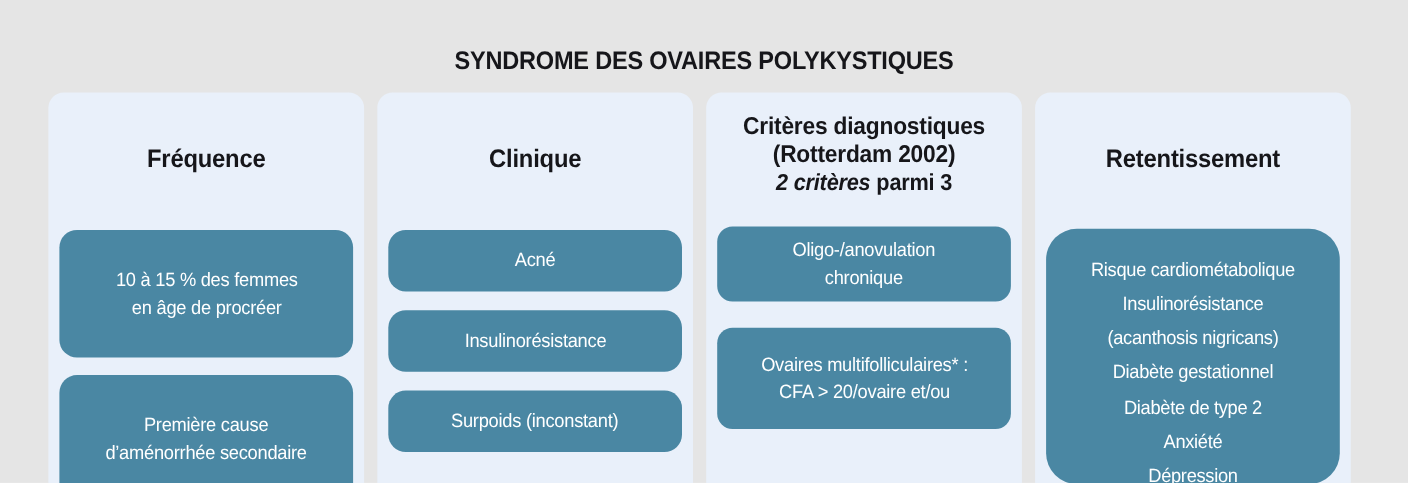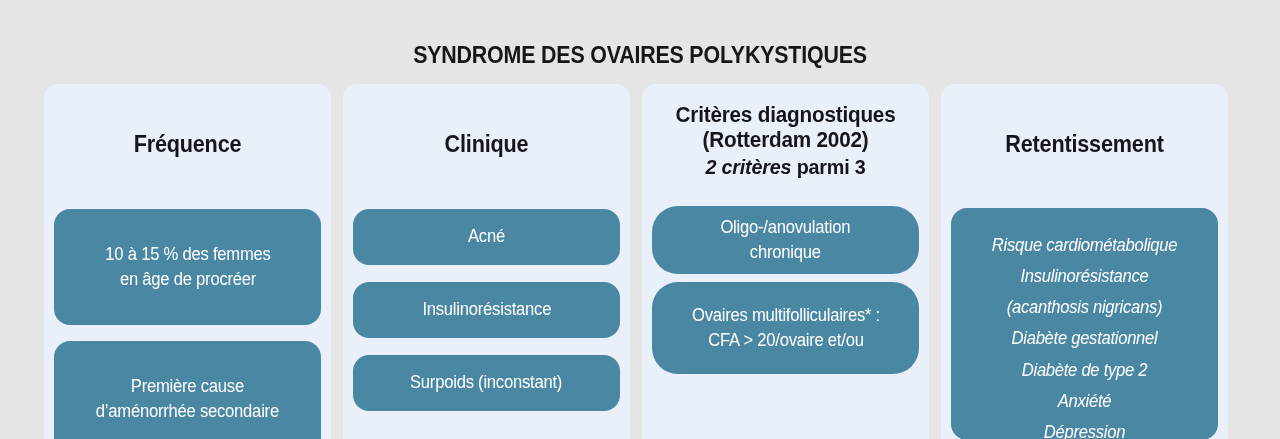--- a/index.html
+++ b/index.html
@@ -117,30 +117,29 @@
   }
   .card .txt { transform: scaleX(0.95); transform-origin: center; }
 
   
   .card.freq { height: 116px; border-radius: 16px; }
 
   
   .card.pill { height: 53px; border-radius: 16px; margin-bottom: 17px; }
 
   
-  .card.crit { height: 68px; border-radius: 26px; margin-bottom: 8px; }
+  .card.crit { height: 68px; border-radius: 14px; margin-bottom: 24px; }
   .card.crit.tall { height: 92px; }
 
   
   .card.list {
     display: block;
-    border-radius: 16px;
+    border-radius: 28px;
     padding: 22px 10px 0 10px;
     height: 232px;
-    font-style: italic;
   }
   .card.list .line {
     display: block;
     text-align: center;
     font-size: 17.5px;
     line-height: 1.78;
     letter-spacing: -0.3px;
     transform: scaleX(0.95);
   }
 </style>

